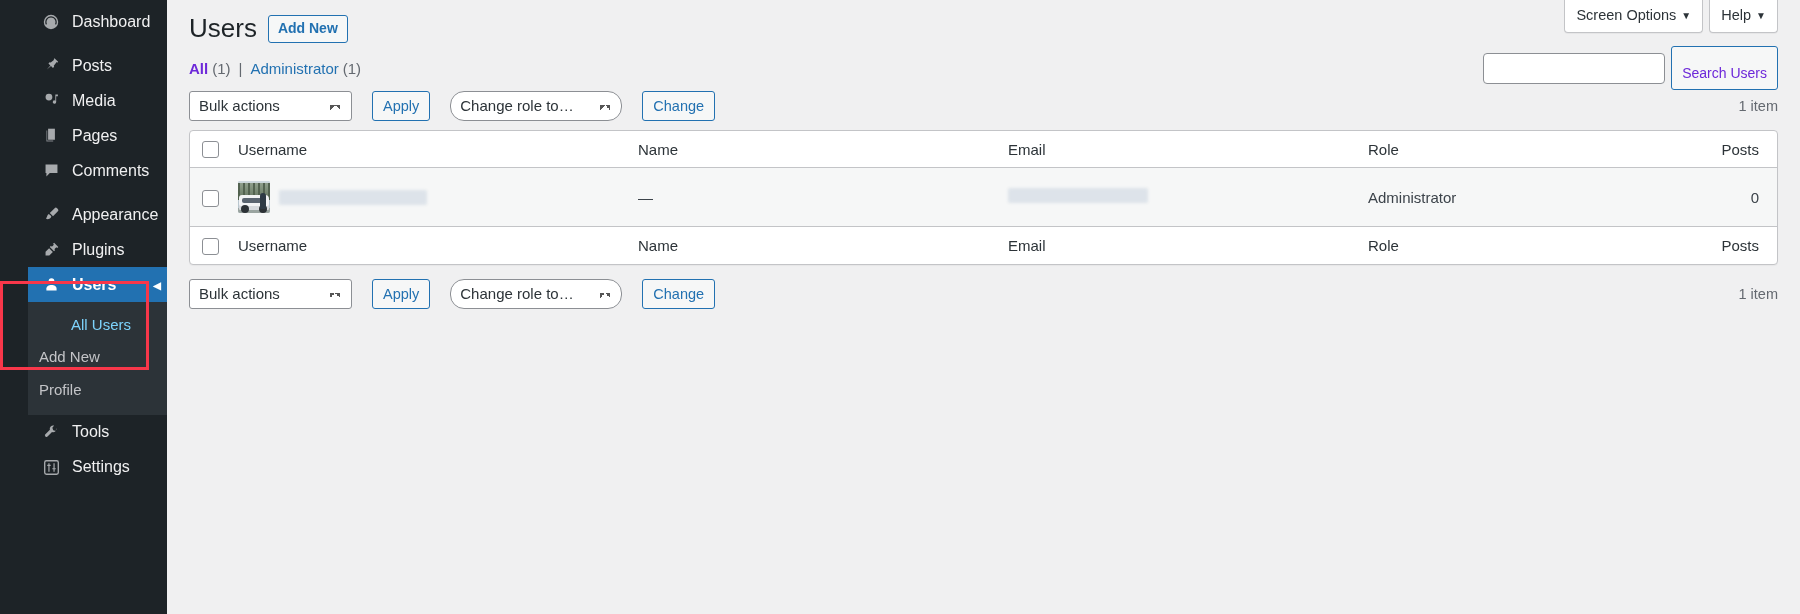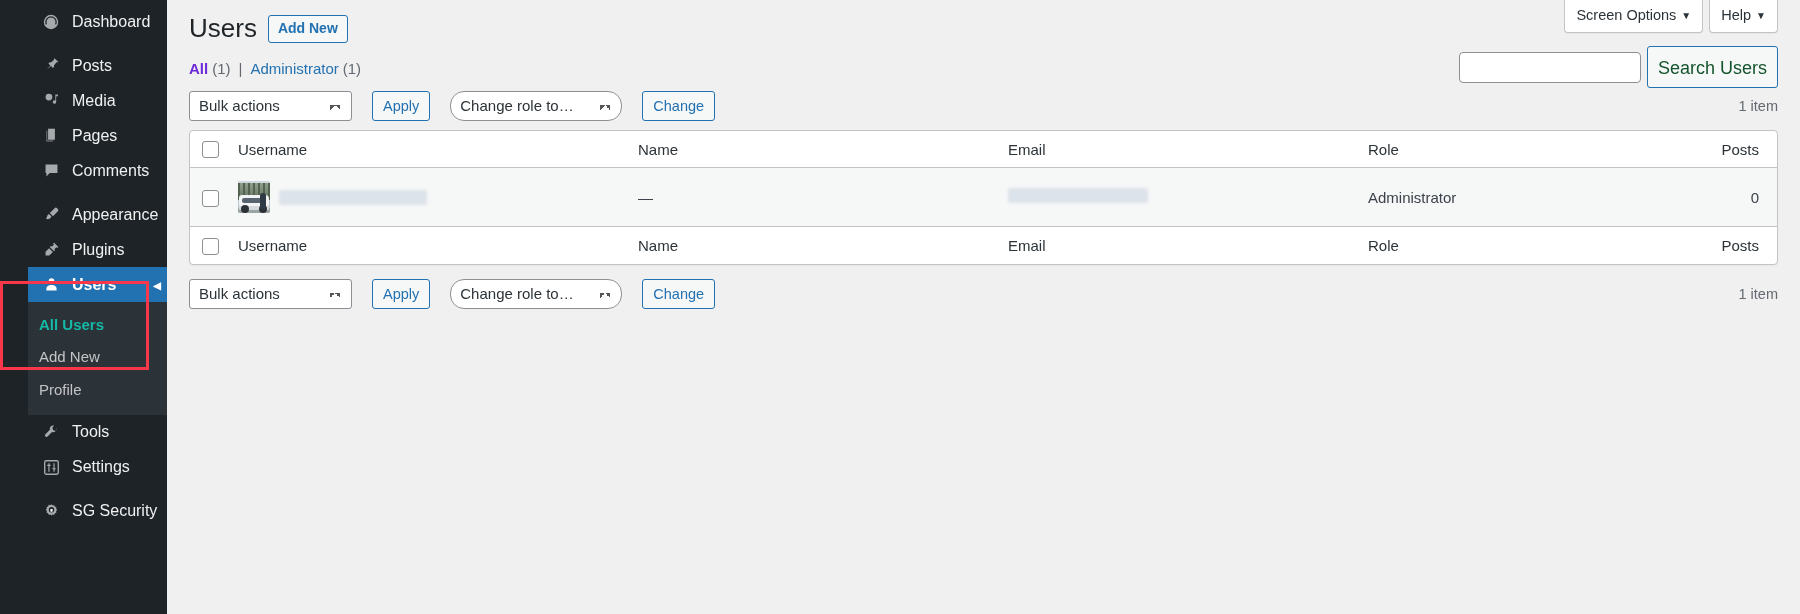--- a/index.html
+++ b/index.html
@@ -66,22 +66,23 @@
   }
   .submenu .sub-item {
     display: block;
     padding: 6px 0 6px 11px;
     font-size: 15px;
     color: #c3c4c7;
     cursor: pointer;
     line-height: 1.35;
   }
   .submenu .sub-item.current {
-    color: #14b8a6;
-    font-weight: 700;
+    color: #7dd3fc;
+    font-weight: 400;
+    margin-left: 32px;
   }
 
   
   #users-highlight {
     position: absolute;
     left: 0px;
     top: 281px;
     width: 149px;
     height: 89px;
     border: 3px solid #f8374a;
@@ -182,23 +183,23 @@
     font-size: 15px;
     color: #2c3338;
     outline: none;
     font-family: "Liberation Sans", sans-serif;
     box-shadow: 0 0 0 transparent;
   }
   #search-submit {
     background: #f6f7f7;
     border: 1px solid #2271b1;
     border-radius: 3px;
-    color: #14532d;
-    font-size: 18px;
-    padding: 8px 10px 5px 10px;
+    color: #6d28d9;
+    font-size: 14px;
+    padding: 16px 10px 5px 10px;
     cursor: pointer;
     white-space: nowrap;
     line-height: 1.5;
   }
 
   
   .tablenav {
     display: flex;
     align-items: center;
     gap: 20px;
@@ -442,30 +443,20 @@
             <rect x="2" y="2" width="16" height="16" rx="2" fill="none" stroke="currentColor" stroke-width="1.6"></rect>
             <path d="M7 5v10M7 7.5h-2M7 7.5h2M13 5v10M13 11.5h-2M13 11.5h2" stroke="currentColor" stroke-width="1.4" fill="none"></path>
           </svg>
       </span>
       <span class="mi-label">Settings</span>
     </div>
 
     <div class="menu-sep"></div>
 
 
-    <div class="menu-item">
-      <span class="mi-icon">
-        <svg width="17" height="17" viewBox="0 0 20 20">
-            <path d="M10 1.6l1.4 1.3 1.9-.4.7 1.8 1.8.7-.4 1.9L16.7 8l-1.3 1.4.4 1.9-1.8.7-.7 1.8-1.9-.4L10 14.7l-1.4-1.3-1.9.4-.7-1.8-1.8-.7.4-1.9L3.3 8l1.3-1.4-.4-1.9 1.8-.7.7-1.8 1.9.4z"></path>
-            <circle cx="10" cy="8" r="3.2" fill="#1d2327"></circle>
-            <rect x="8.7" y="7.2" width="2.6" height="3" rx=".5" fill="#fff"></rect>
-          </svg>
-      </span>
-      <span class="mi-label">SG Security</span>
-    </div>
 
     <div class="menu-sep"></div>
 
 
     <div id="users-highlight"></div>
   </nav>
 
   <div id="main">
 
     <div id="screen-meta">

